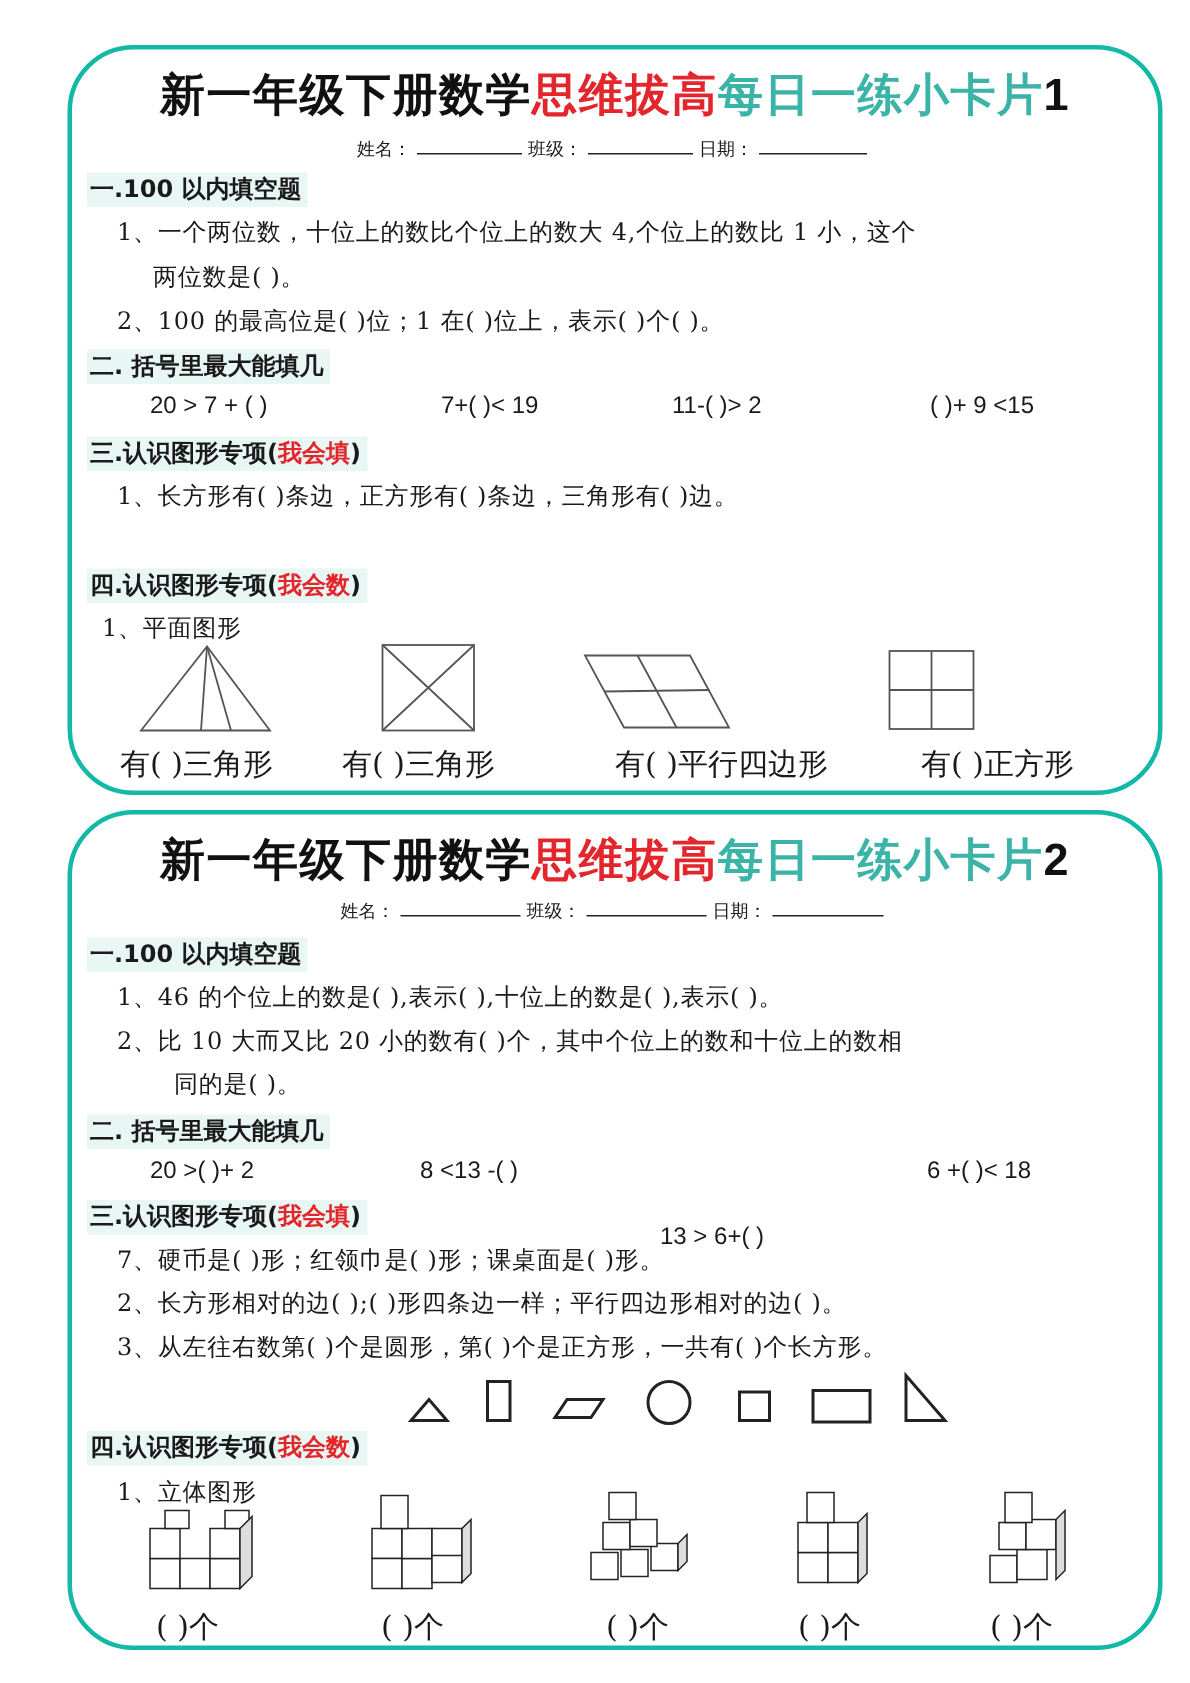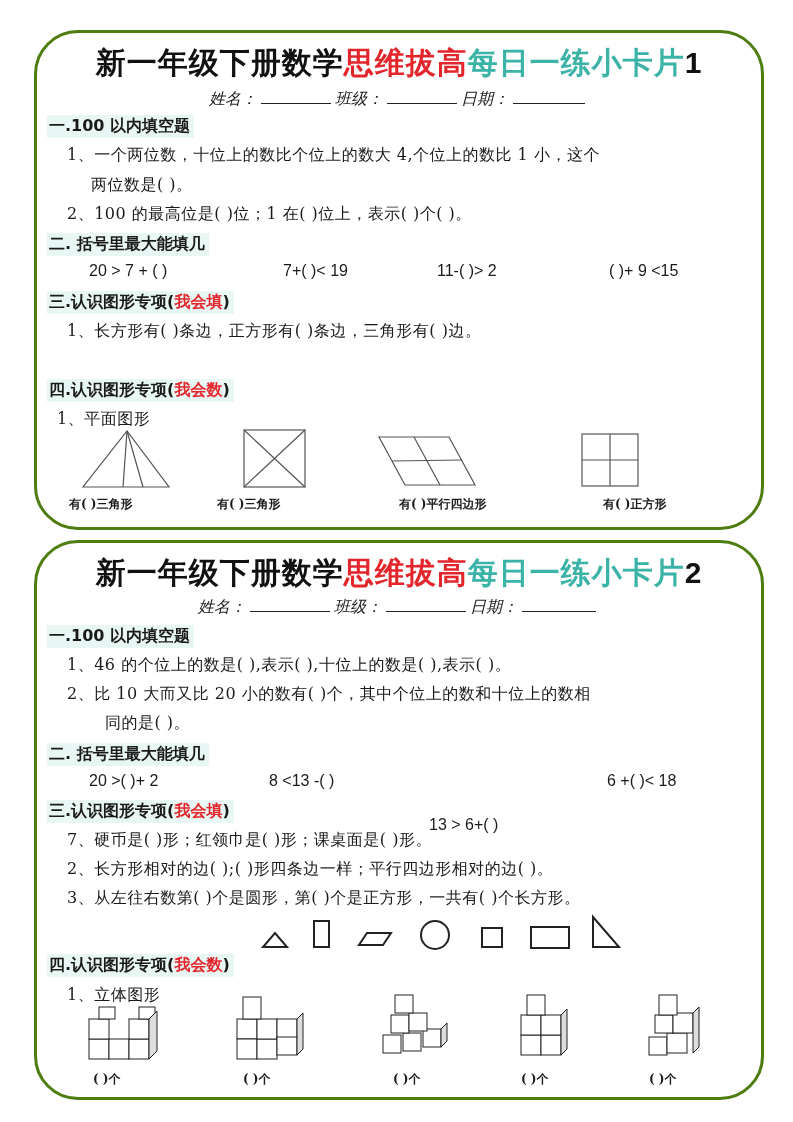--- a/index.html
+++ b/index.html
@@ -1,23 +1,23 @@
 <!DOCTYPE html>
 <html><head>
 <meta charset="utf-8">
 <style>
   * { box-sizing: border-box; margin: 0; padding: 0; }
   html, body { width: 793px; height: 1122px; background: #ffffff; overflow: hidden; }
   body { font-family: "DejaVu Serif", "Liberation Serif", serif; color: #1a1a1a; position: relative; }
 
   .card {
     position: absolute;
-    left: 34px;
+    left: 45px;
     width: 730px;
-    border: 3px solid #4d7c0f;
+    border: 3px solid #14b8a6;
     border-radius: 44px;
     background: #ffffff;
   }
   #card1 { top: 30px; height: 500px; }
   #card2 { top: 540px; height: 560px; }
 
   .title {
     position: absolute;
     left: 0; right: 0;
     text-align: center;
@@ -29,23 +29,22 @@
   }
   .t-black { color: #111111; }
   .t-red { color: #e3262b; }
   .t-teal { color: #3bb3a6; }
   .t-num { color: #111111; font-family: "Liberation Sans", sans-serif; }
 
   .infoline {
     position: absolute;
     left: 0; right: 0;
     text-align: center;
-    font-size: 16px;
-    white-space: nowrap;
-    font-style: italic;
+    font-size: 12px;
+    white-space: nowrap;
   }
   .blank {
     display: inline-block;
     border-bottom: 1px solid #222;
     height: 14px;
     vertical-align: baseline;
     margin: 0 4px;
   }
 
   .sec {
@@ -67,21 +66,21 @@
     letter-spacing: 0.5px;
   }
   .math {
     position: absolute;
     font-family: "Liberation Sans", sans-serif;
     font-size: 16px;
     white-space: nowrap;
   }
 
   svg { position: absolute; overflow: visible; }
-  .lbl { position: absolute; font-size: 12px; white-space: nowrap; font-weight: bold; }
+  .lbl { position: absolute; font-size: 20px; white-space: nowrap; }
 </style>
 </head>
 <body>
 
 <div class="card" id="card1">
   <div class="title" style="top:10px;">
     <span class="t-black">新一年级下册数学</span><span class="t-red">思维拔高</span><span class="t-teal">每日一练小卡片</span><span class="t-num">1</span>
   </div>
   <div class="infoline" style="top:56px;">
     <span>姓名：</span><span class="blank" style="width:70px"></span><span>班级：</span><span class="blank" style="width:70px"></span><span>日期：</span><span class="blank" style="width:72px"></span>

